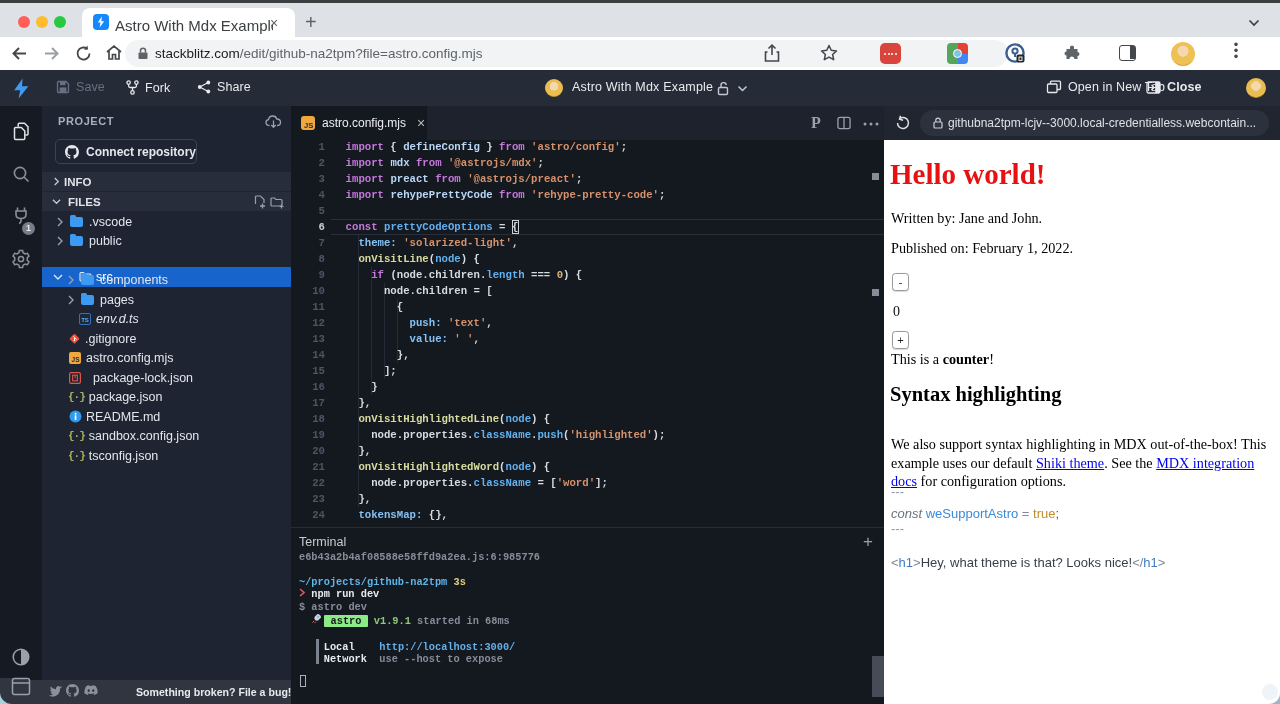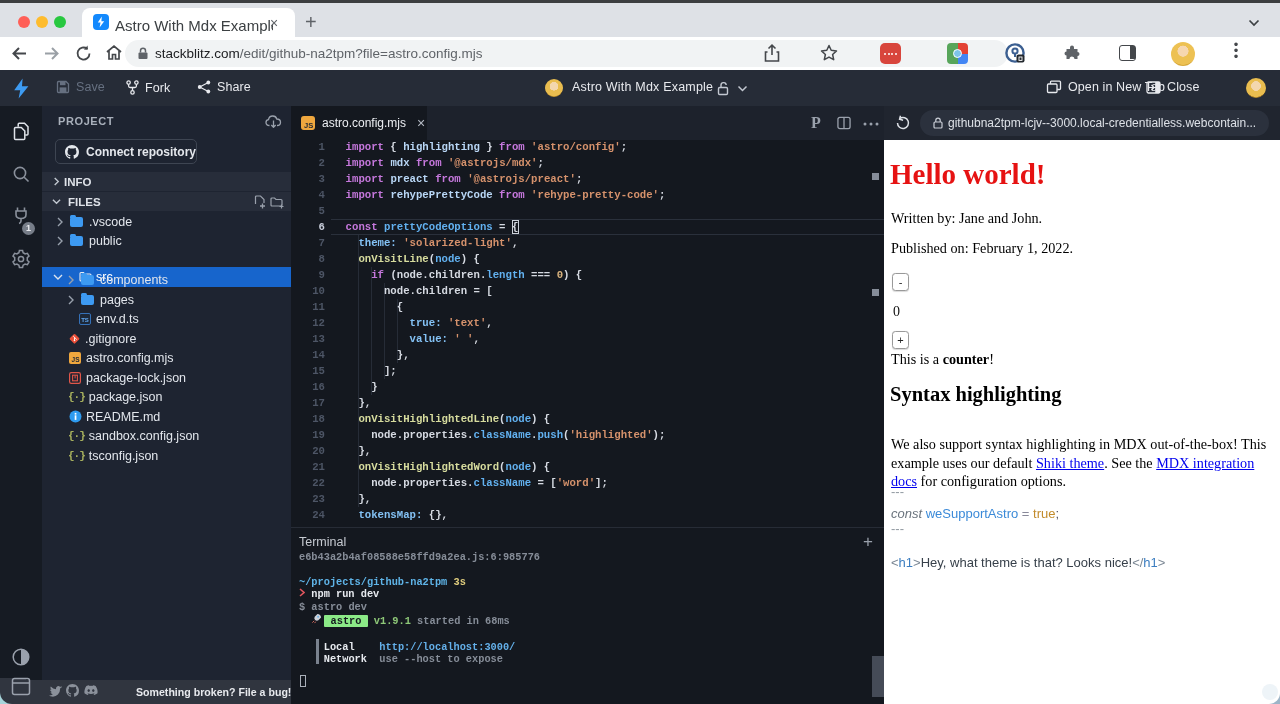--- a/index.html
+++ b/index.html
@@ -200,21 +200,21 @@
     <svg class="abs" style="left:737px;top:15px;" width="11" height="8" viewBox="0 0 11 8">
         <path d="M1.5 1.5 L5.5 5.5 L9.5 1.5" stroke="#c3c8d1" stroke-width="1.5" fill="none"></path>
       </svg>
     <div class="sbbtn" style="left:1046px;">
         <svg width="16" height="14" viewBox="0 0 16 14">
           <rect x="1.5" y="4" width="9.5" height="8.5" rx="1" fill="none" stroke="#e8eaee" stroke-width="1.3"></rect>
           <path d="M4.5 4 L4.5 2 Q4.5 1.2 5.3 1.2 L13.5 1.2 Q14.5 1.2 14.5 2.2 L14.5 8.5 Q14.5 9.5 13.5 9.5 L11.2 9.5" stroke="#e8eaee" stroke-width="1.3" fill="none"></path>
         </svg>
         <span>Open in New Tab</span>
       </div>
-    <div class="sbbtn" style="left:1146px;">
+    <div class="sbbtn" style="left:1146px;font-weight:bold;">
         <svg width="15" height="13" viewBox="0 0 15 13">
           <rect x="1" y="1" width="13" height="11" rx="1.5" fill="none" stroke="#e8eaee" stroke-width="1.3"></rect>
           <rect x="9.2" y="1" width="4.8" height="11" fill="#e8eaee"></rect>
           <path d="M3 6.5 L7.5 6.5 M5.5 4 L8 6.5 L5.5 9" stroke="#e8eaee" stroke-width="1.2" fill="none"></path>
         </svg>
         <span>Close</span>
       </div>
     <div class="abs" style="left:1246px;top:8px;width:20px;height:20px;border-radius:50%;background:radial-gradient(circle at 50% 40%,#f3d7ae 0 30%,#e9bd4f 32% 68%,#b98a2a 70%);"></div>
   </div>
 
@@ -321,21 +321,21 @@
           <span class="fold"></span>
           <span class="fname">pages</span>
         </div>
       <div class="trow" style="top:203px;">
           <span class="ic" style="margin-left:37px;">
             <svg width="12" height="12" viewBox="0 0 12 12">
               <rect x="0.5" y="0.5" width="11" height="11" rx="1.5" fill="#1d2838" stroke="#3571b8" stroke-width="1"></rect>
               <text x="6" y="9" font-size="6" font-weight="bold" fill="#60a8f2" text-anchor="middle" font-family="Liberation Sans">TS</text>
             </svg>
           </span>
-          <span class="fname" style="margin-left:5px;">env.d.ts</span>
+          <span class="fname" style="margin-left:5px;font-style:italic;">env.d.ts</span>
         </div>
       <div class="trow" style="top:222.5px;">
           <span class="ic" style="margin-left:26px;">
             <svg width="13" height="13" viewBox="0 0 13 13">
               <rect x="3" y="3" width="7.4" height="7.4" rx="1" fill="#ea4f38" transform="rotate(45 6.5 6.5)"></rect>
               <path d="M5.2 4.0 L8.8 7.6 M6.5 5.4 L6.5 8.2" stroke="#fff" stroke-width="0.9"></path>
               <circle cx="6.5" cy="8.4" r="0.8" fill="#fff"></circle>
             </svg>
           </span>
           <span class="fname" style="margin-left:4px;">.gitignore</span>
@@ -350,21 +350,21 @@
           <span class="fname" style="margin-left:5px;">astro.config.mjs</span>
         </div>
       <div class="trow" style="top:261.5px;">
           <span class="ic" style="margin-left:27px;">
             <svg width="12" height="12" viewBox="0 0 12 12">
               <rect x="0.6" y="0.6" width="10.8" height="10.8" rx="1.6" fill="none" stroke="#e0564a" stroke-width="1.2"></rect>
               <rect x="3.6" y="3.2" width="4.8" height="5.6" fill="none" stroke="#e0564a" stroke-width="1.1"></rect>
               <rect x="5.6" y="3.4" width="1" height="3" fill="#e0564a"></rect>
             </svg>
           </span>
-          <span class="fname" style="margin-left:5px;">package-lock.json</span>
+          <span class="fname" style="margin-left:12px;">package-lock.json</span>
         </div>
       <div class="trow" style="top:281px;">
           <span class="ic brace" style="margin-left:26px;">{·}</span>
           <span class="fname" style="margin-left:4px;">package.json</span>
         </div>
       <div class="trow" style="top:300.5px;">
           <span class="ic" style="margin-left:27px;">
             <svg width="13" height="13" viewBox="0 0 13 13">
               <circle cx="6.5" cy="6.5" r="6" fill="#2e9bf0"></circle>
               <rect x="5.7" y="5.3" width="1.7" height="4.6" fill="#fff"></rect>
@@ -428,32 +428,32 @@
 15
 16
 17
 18
 19
 20
 21
 22
 23
 24</pre>
-      <pre class="codepre" id="lines"><span class="k">import</span> { <span class="d">highlighting</span> } <span class="k">from</span> <span class="s">'astro/config'</span>;
+      <pre class="codepre" id="lines"><span class="k">import</span> { <span class="d">defineConfig</span> } <span class="k">from</span> <span class="s">'astro/config'</span>;
 <span class="k">import</span> <span class="d">mdx</span> <span class="k">from</span> <span class="s">'@astrojs/mdx'</span>;
 <span class="k">import</span> <span class="d">preact</span> <span class="k">from</span> <span class="s">'@astrojs/preact'</span>;
 <span class="k">import</span> <span class="d">rehypePrettyCode</span> <span class="k">from</span> <span class="s">'rehype-pretty-code'</span>;
 
 <span class="k">const</span> <span class="c">prettyCodeOptions</span> = {
   <span class="p">theme:</span> <span class="s">'solarized-light'</span>,
   <span class="f">onVisitLine</span>(<span class="c">node</span>) {
     <span class="k">if</span> (node.children.<span class="c">length</span> === <span class="n">0</span>) {
       node.children = [
         {
-          <span class="p">true:</span> <span class="s">'text'</span>,
+          <span class="p">push:</span> <span class="s">'text'</span>,
           <span class="p">value:</span> <span class="s">' '</span>,
         },
       ];
     }
   },
   <span class="f">onVisitHighlightedLine</span>(<span class="c">node</span>) {
     node.properties.<span class="c">className</span>.<span class="c">push</span>(<span class="s">'highlighted'</span>);
   },
   <span class="f">onVisitHighlightedWord</span>(<span class="c">node</span>) {
     node.properties.<span class="c">className</span> = [<span class="s">'word'</span>];

